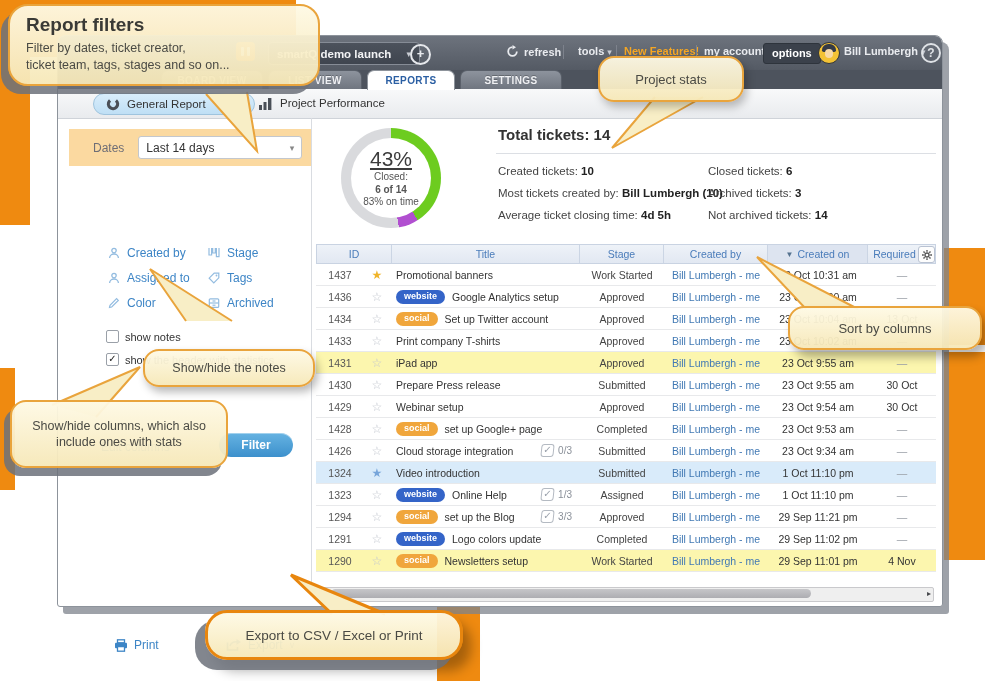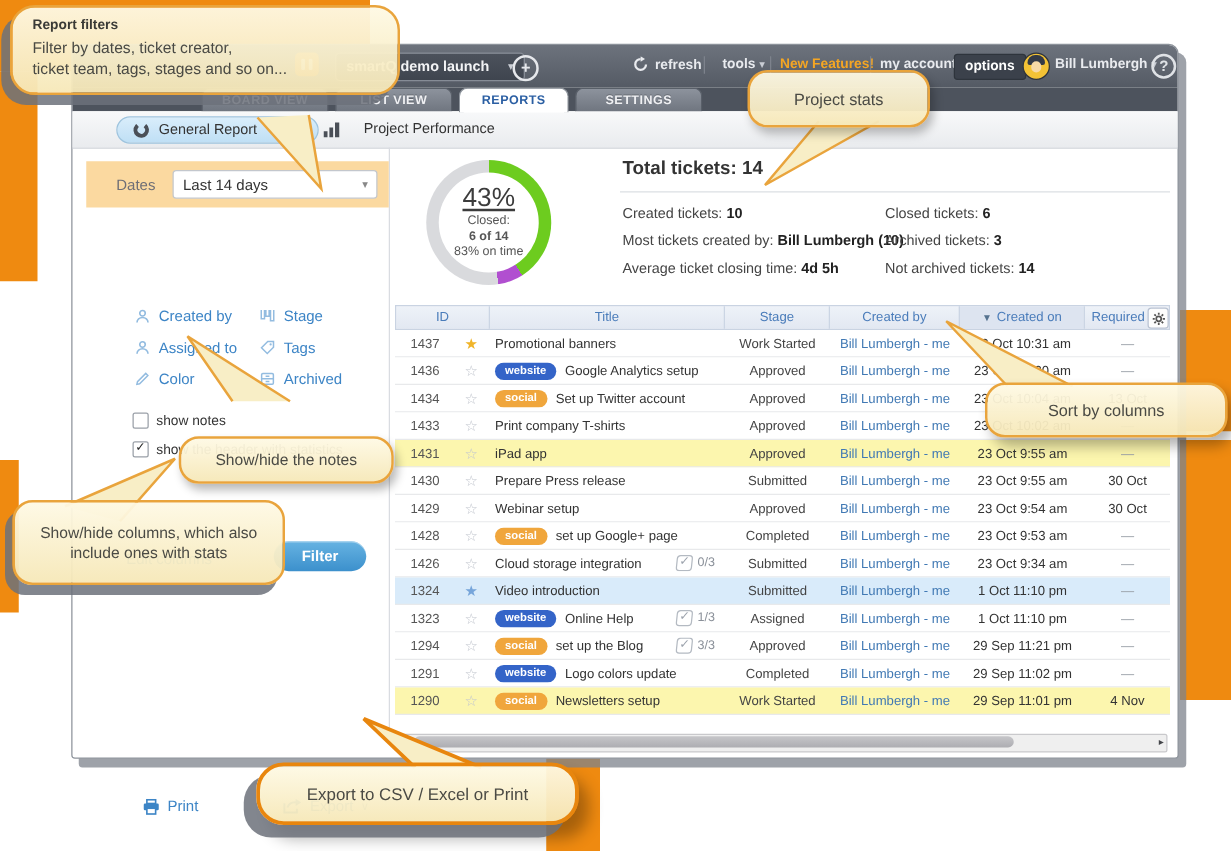--- a/index.html
+++ b/index.html
@@ -40,21 +40,21 @@
        letter-spacing:.4px;line-height:20px;color:#f0f1f4;background:linear-gradient(#8d939d,#6e747e);
        border:1px solid #5a606a;border-bottom:none;text-shadow:0 -1px 0 rgba(0,0,0,.25);}
   .tab.active{background:#fff;color:#2b5fa3;text-shadow:none;border-color:#8d939b;z-index:3;}
 
   
   #subnav{position:absolute;left:0;top:53px;right:0;height:29px;
           background:linear-gradient(#f8f9fa,#e9ebee);border-bottom:1px solid #cfd3d9;}
   #gr-pill{position:absolute;left:35px;top:4px;width:148px;height:20px;background:linear-gradient(#d9edfb,#bfdff5);
            border:1px solid #9fc4de;border-radius:12px;display:flex;align-items:center;gap:7px;padding-left:12px;
            font-size:11.5px;color:#333;}
-  #pp-item{position:absolute;left:200px;top:4px;height:20px;display:flex;align-items:center;gap:18px;
+  #pp-item{position:absolute;left:200px;top:4px;height:20px;display:flex;align-items:center;gap:7px;
            font-size:11.5px;color:#333;}
 
   
   #sidebar{position:absolute;left:10px;top:82px;width:243px;bottom:12px;border-right:1px solid #d9dce1;}
   #dates-row{position:absolute;left:1px;top:11px;width:242px;height:37px;background:#fbd9a0;
              display:flex;align-items:center;}
   #dates-label{margin-left:24px;font-size:12px;color:#6e6e76;}
   #dates-select{margin-left:14px;width:148px;height:21px;background:#fff;border:1px solid #c3c7cd;border-radius:3px;
                 font-size:12px;color:#333;display:flex;align-items:center;justify-content:space-between;padding:0 7px;}
   #dates-select .caret{color:#888;}
@@ -119,21 +119,21 @@
   #hthumb{position:absolute;left:12px;top:1px;width:480px;height:9px;background:linear-gradient(#c6c6c9,#adadb2);
           border-radius:5px;}
   .sc-arrow{position:absolute;top:0;font-size:8px;color:#44464a;line-height:11px;}
 
   
   #tails{position:absolute;left:0;top:0;width:985px;height:681px;z-index:51;pointer-events:none;}
   .callout{position:absolute;z-index:52;background:linear-gradient(rgba(254,249,228,.95),rgba(246,232,184,.95));
            border:2px solid #e9a43c;border-radius:16px;color:#4a4a44;}
   #co-filters{left:8px;top:4px;width:278px;padding:8px 14px 10px 16px;border-radius:20px;
               box-shadow:-7px 8px 0 rgba(108,113,122,.85);}
-  #co-filters .t{font-size:11px;font-weight:bold;color:#3a3a36;margin-bottom:4px;}
+  #co-filters .t{font-size:19px;font-weight:bold;color:#3a3a36;margin-bottom:4px;}
   #co-filters .b{font-size:12.5px;line-height:1.35;white-space:pre-line;}
   #co-stats{left:598px;top:56px;width:142px;height:26px;padding:8px 0;text-align:center;font-size:13px;
             box-shadow:3px 5px 8px rgba(0,0,0,.25);display:flex;align-items:center;justify-content:center;}
   #co-sort{left:788px;top:306px;width:190px;height:40px;font-size:13px;display:flex;align-items:center;justify-content:center;
            box-shadow:5px 7px 10px rgba(0,0,0,.3);}
   #co-notes{left:143px;top:318px;width:168px;height:34px;font-size:12.5px;display:flex;align-items:center;justify-content:center;
             box-shadow:3px 5px 8px rgba(0,0,0,.28);margin-top:31px;}
   #co-cols{left:10px;top:400px;width:202px;height:56px;font-size:12.5px;display:flex;align-items:center;justify-content:center;
            text-align:center;line-height:1.3;padding:4px 6px;box-shadow:-6px 8px 0 rgba(108,113,122,.85);}
   #co-export{left:205px;top:610px;width:252px;height:44px;font-size:13.5px;display:flex;align-items:center;justify-content:center;

